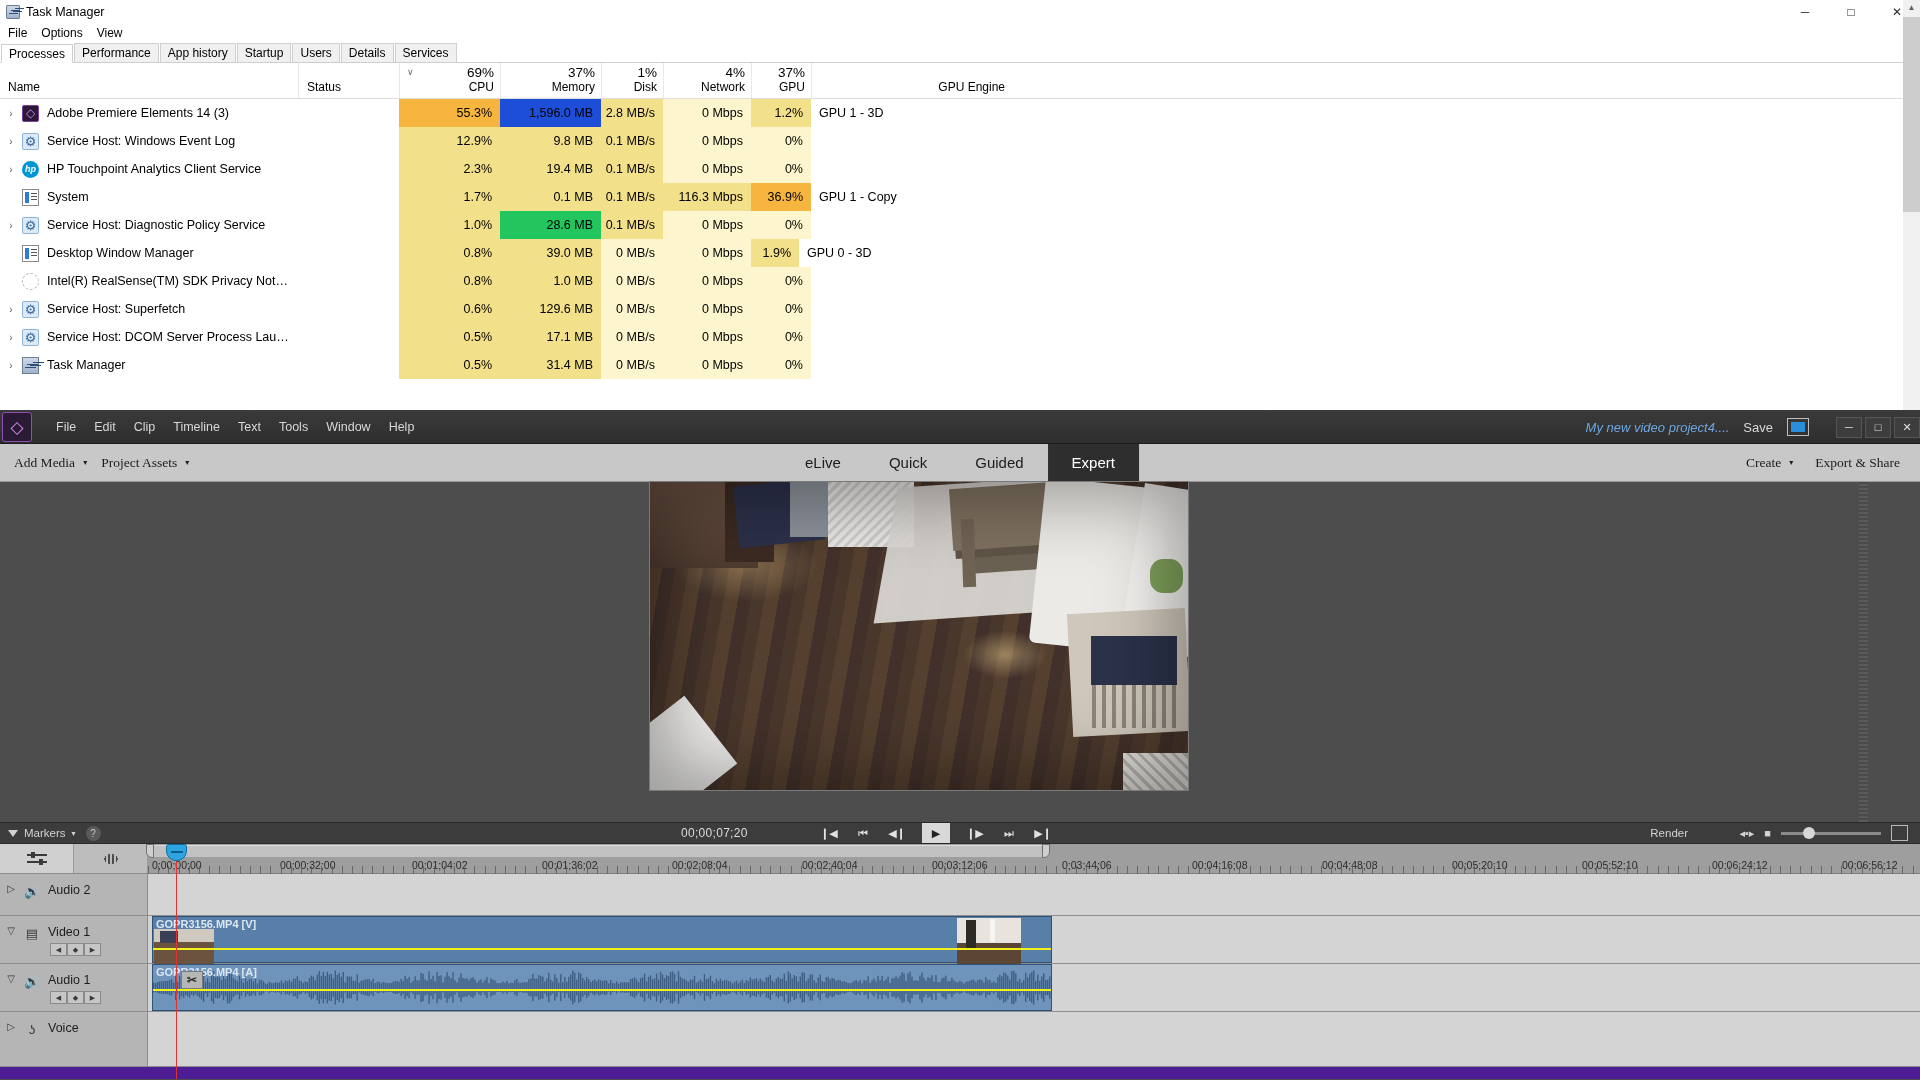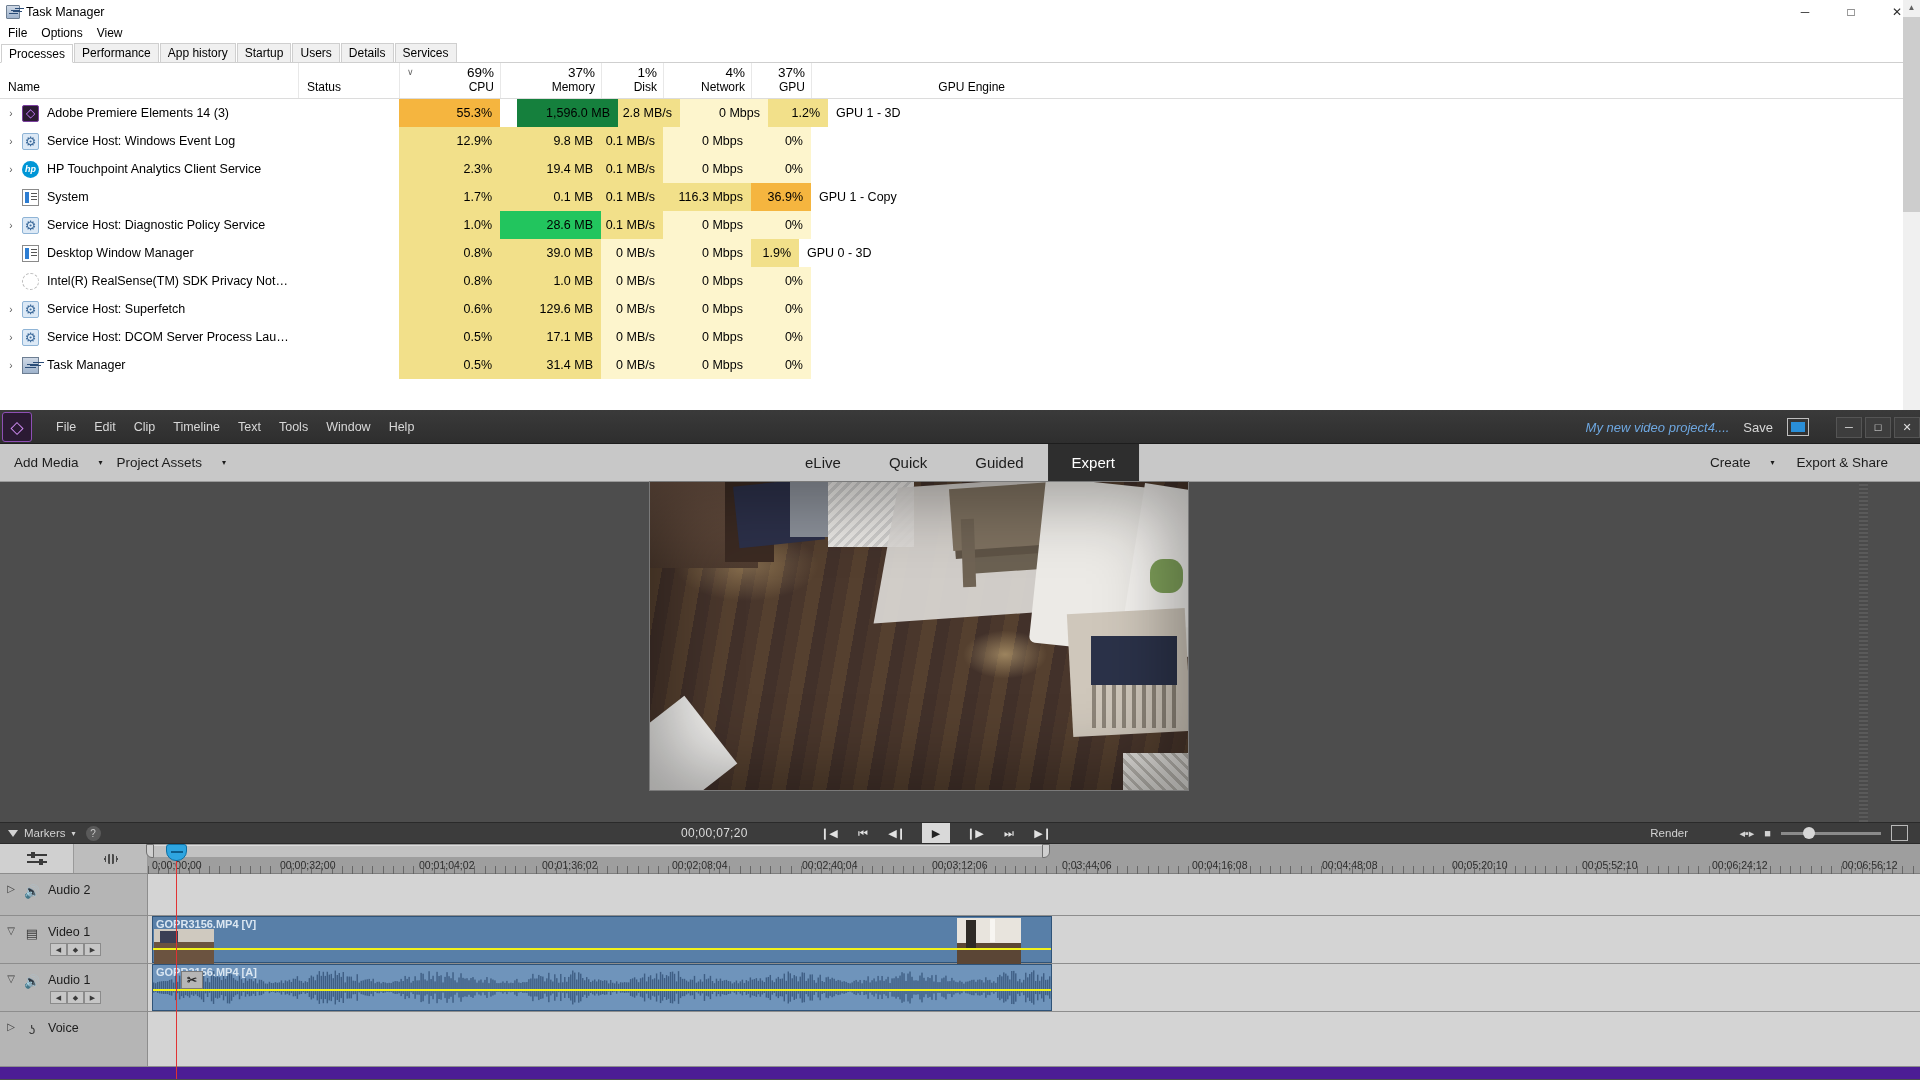--- a/index.html
+++ b/index.html
@@ -77,21 +77,21 @@
   .pre-projname { font-style:italic; font-size:13px; color:#6ea7e0; cursor:pointer;}
   .pre-save { font-size:13px; color:#d8d8d8; cursor:pointer;}
   .pre-screenicon { width:22px; height:18px; border:1px solid #bfbfbf; position:relative; flex:none; cursor:pointer;}
   .pre-screenicon:after{ content:""; position:absolute; left:3px; top:3px; right:3px; bottom:3px; background:#2a8fd8;}
   .pre-wbtns { display:flex; margin-left:10px; }
   .pre-wbtn { width:26px; height:21px; background:#3d3d3d; border:1px solid #555; margin-left:3px;
       color:#e0e0e0; font-size:11px; display:flex; align-items:center; justify-content:center; cursor:pointer;}
 
   .pre-toolbar { height:38px; background:#c8c8c8; display:flex; align-items:center; position:relative;
       border-bottom:1px solid #9a9a9a;}
-  .tb-item { font-size:13.5px; color:#1c1c1c; margin-left:14px; cursor:pointer; display:flex; align-items:center; gap:20px;}
+  .tb-item { font-size:13.5px; color:#1c1c1c; margin-left:14px; cursor:pointer; display:flex; align-items:center; gap:8px;font-family:Liberation Serif, serif;}
   .caret { font-size:8px; }
   .pre-modes { position:absolute; left:50%; transform:translateX(-50%); display:flex; height:38px; align-items:stretch;}
   .mode { padding:16px 24px; display:flex; align-items:center; font-size:15px; color:#1c1c1c; cursor:pointer;}
   .mode.active { background:#2e2e2e; color:#fff; }
   .pre-tbright { position:absolute; right:12px; display:flex; align-items:center; gap:22px; }
   .pre-tbright .tb-item { margin-left:0; }
 
   .pre-workarea { position:relative; height:340px; background:#4d4d4d; }
   .monitor { position:absolute; left:649px; top:-1px; width:540px; height:310px; background:#000;
       border:1px solid #7a7a7a; overflow:hidden;}
@@ -285,21 +285,21 @@
       </div>
     <div id="tm-rows">
         <div class="tm-row">
           <div class="tm-cell name" style="width: 298px;">
             <div class="tm-expander">›</div>
             <div class="tm-pic ic-premiere"></div>
             <div class="tm-name">Adobe Premiere Elements 14 (3)</div>
           </div>
           <div class="tm-cell" style="width: 101px;"></div>
           <div class="tm-cell" style="width: 101px; background: rgb(245, 181, 63);">55.3%</div>
-          <div class="tm-cell" style="width: 101px; background: #15803d; margin-left: 17px;">1,596.0 MB</div>
+          <div class="tm-cell" style="width: 101px; background: #1d4ed8;">1,596.0 MB</div>
           <div class="tm-cell" style="width: 62px; background: rgb(242, 224, 138);">2.8 MB/s</div>
           <div class="tm-cell" style="width: 88px; background: rgb(253, 245, 205);">0 Mbps</div>
           <div class="tm-cell" style="width: 60px; background: rgb(242, 224, 138);">1.2%</div>
           <div class="tm-cell" style="width: 200px; justify-content: flex-start; padding-left: 8px;">GPU 1 - 3D</div>
         </div>
         <div class="tm-row">
           <div class="tm-cell name" style="width: 298px;">
             <div class="tm-expander">›</div>
             <div class="tm-pic ic-gear"></div>
             <div class="tm-name">Service Host: Windows Event Log</div>
@@ -556,21 +556,21 @@
       </div>
       <div class="tl-tool">
         <span class="ico-wave"></span>
       </div>
     </div>
 
     <div class="tl-ruler">
       <div id="tl-ticklabels">
           <div class="tick" style="left: 4px;">0;00;00;00</div>
           <div class="tick" style="left: 132px;">00;00;32;00</div>
-          <div class="tick" style="left: 264px; margin-left: 7px;">00;01;04;02</div>
+          <div class="tick" style="left: 264px;">00;01;04;02</div>
           <div class="tick" style="left: 394px;">00;01;36;02</div>
           <div class="tick" style="left: 524px;">00;02;08;04</div>
           <div class="tick" style="left: 654px;">00;02;40;04</div>
           <div class="tick" style="left: 784px;">00;03;12;06</div>
           <div class="tick" style="left: 914px;">0;03;44;06</div>
           <div class="tick" style="left: 1044px;">00;04;16;08</div>
           <div class="tick" style="left: 1174px;">00;04;48;08</div>
           <div class="tick" style="left: 1304px;">00;05;20;10</div>
           <div class="tick" style="left: 1434px;">00;05;52;10</div>
           <div class="tick" style="left: 1564px;">00;06;24;12</div>

